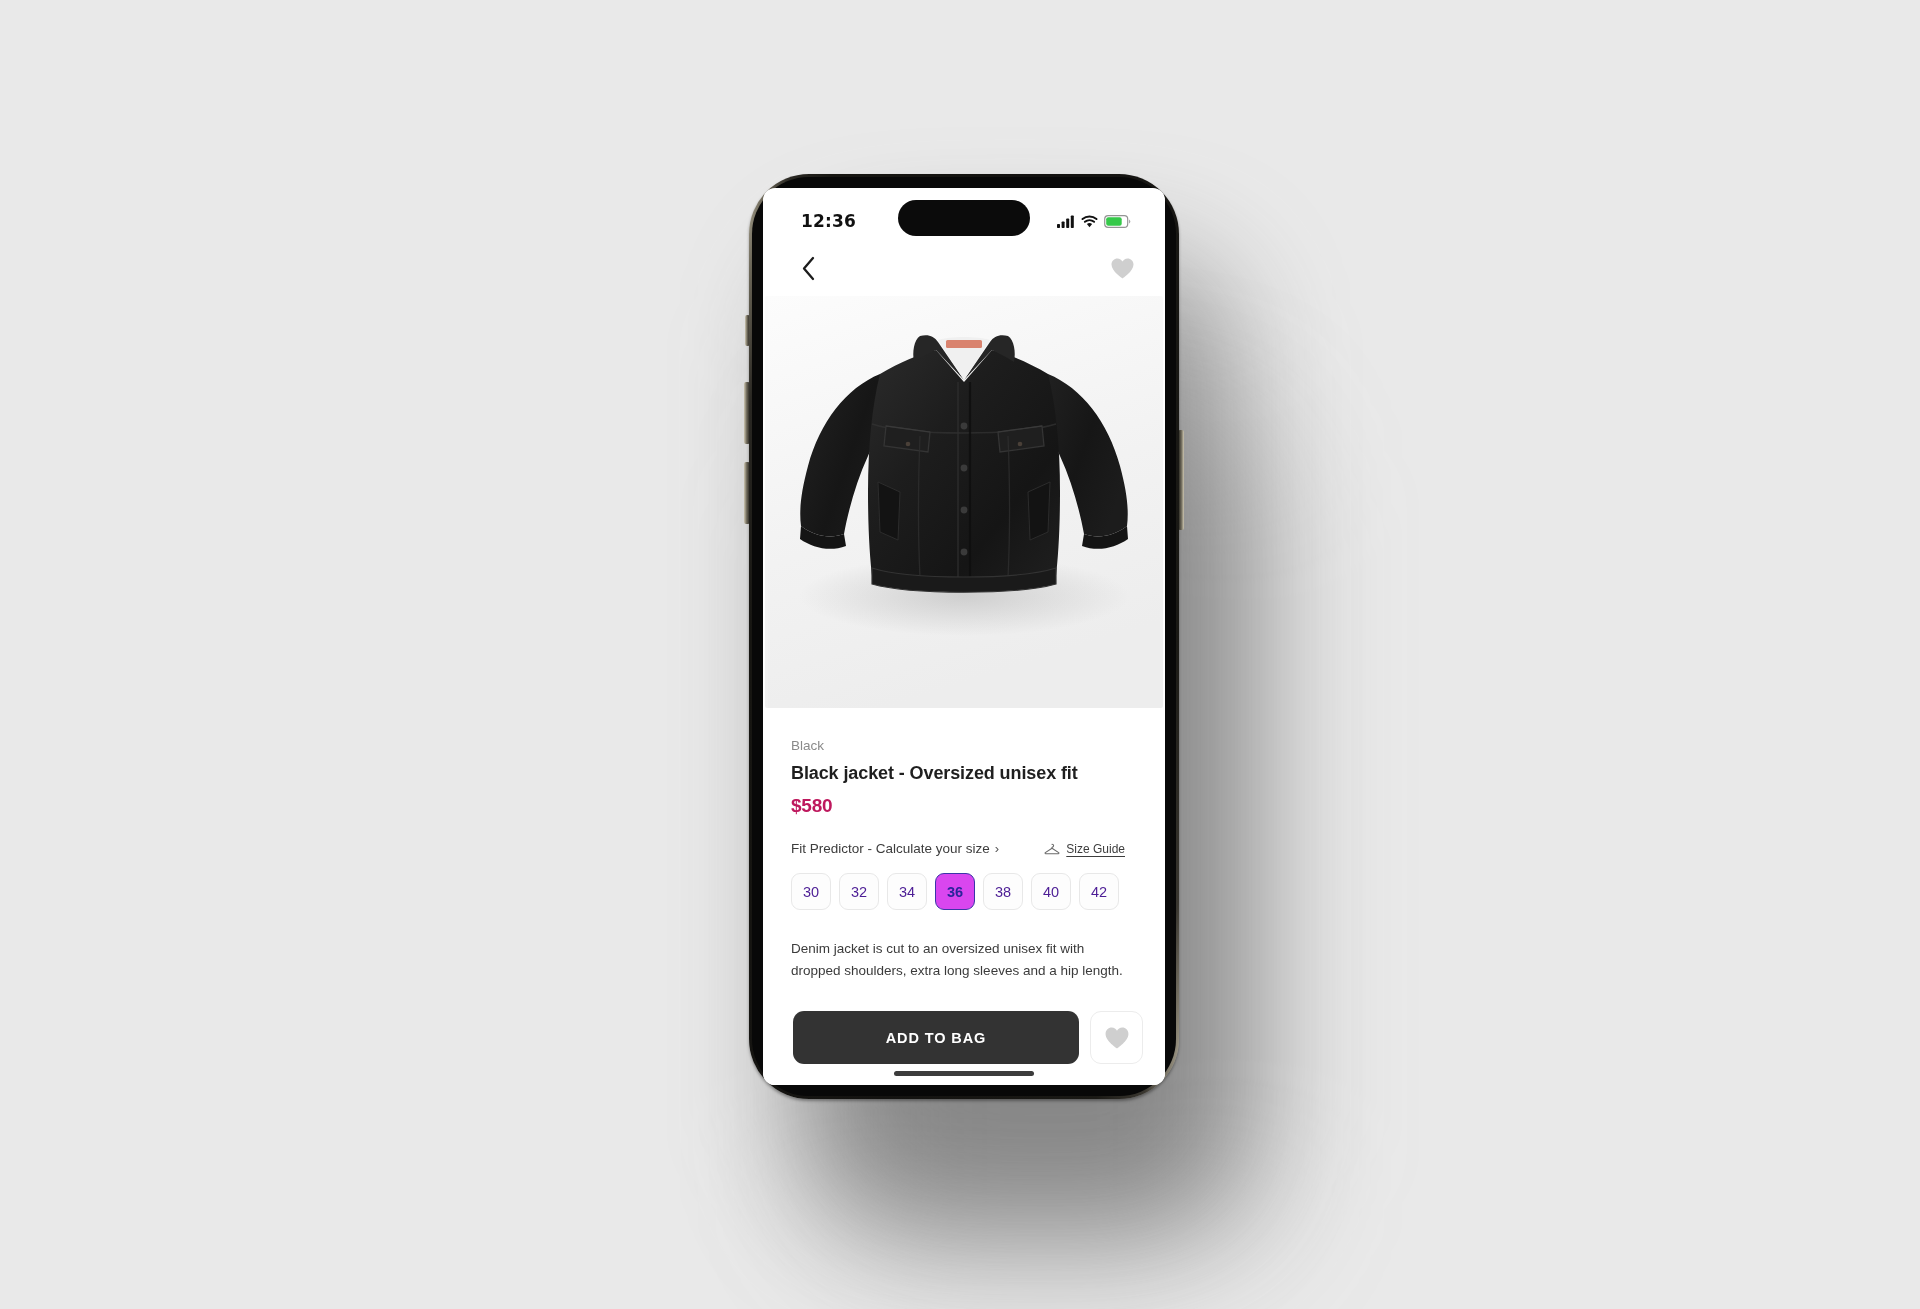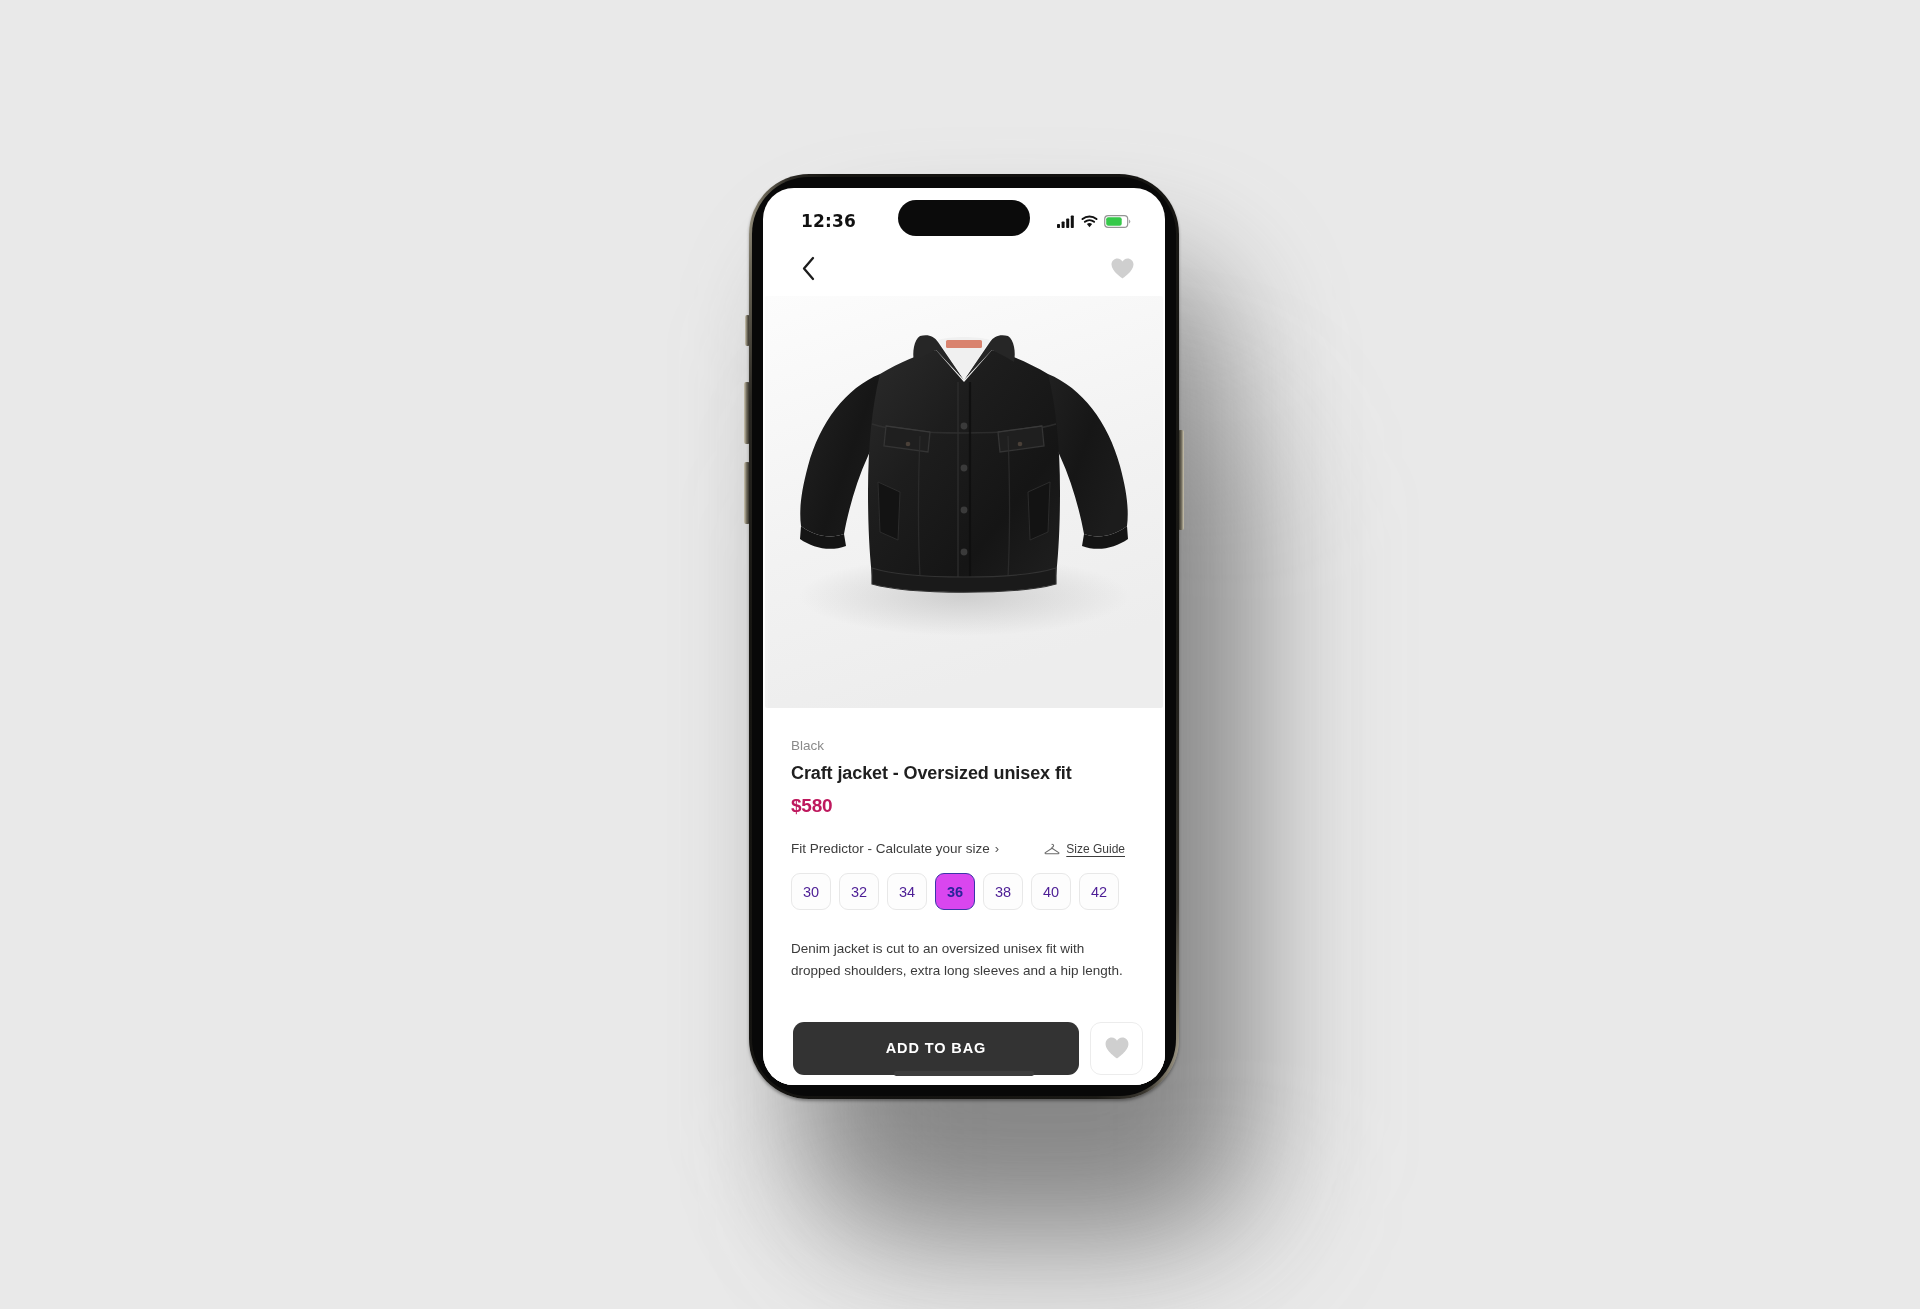--- a/index.html
+++ b/index.html
@@ -68,21 +68,21 @@
     height: 100%;
     border-radius: 57px;
     background: #080808;
     padding: 11px;
   }
 
   #screen {
     position: relative;
     width: 100%;
     height: 100%;
-    border-radius: 31px;
+    border-radius: 12px;
     background: #ffffff;
     overflow: hidden;
     display: flex;
     flex-direction: column;
   }
 
   
   .side-btn {
     position: absolute;
     background: linear-gradient(90deg, #cdc6b1, #6f6a5b 45%, #2e2c26);
@@ -251,21 +251,20 @@
     overflow: hidden;
   }
 
   
   #bottom-bar {
     position: absolute;
     left: 8px; right: 0; bottom: 0;
     background: #fff;
     padding: 12px 22px 0 22px;
     display: flex;
-    align-items: center;
     gap: 11px;
     height: 86px;
   }
   #add-to-bag {
     flex: 1 1 auto;
     height: 53px;
     background: #333333;
     color: #fff;
     border-radius: 11px;
     border: none;
@@ -432,21 +431,21 @@
           <path d="M110 186 L 132 196 L 130 244 L 112 236 Z" fill="#131313" stroke="#2c2c2c" stroke-width="1"></path>
           <path d="M282 186 L 260 196 L 262 244 L 280 236 Z" fill="#131313" stroke="#2c2c2c" stroke-width="1"></path>
 
           <path d="M104 272 C 142 284 250 284 288 272 L 288 288
                    C 250 299 142 299 104 288 Z" fill="#1a1a1a" stroke="#333" stroke-width="1.2"></path>
         </svg>
       </div>
 
       <div id="details">
         <div id="color-label">Black</div>
-        <div id="product-title">Craft jacket - Oversized unisex fit</div>
+        <div id="product-title">Black jacket - Oversized unisex fit</div>
         <div id="product-price">$580</div>
 
         <div id="fit-row">
           <div id="fit-predictor">
             <span>Fit Predictor - Calculate your size</span>
             <span id="fit-chevron">›</span>
           </div>
           <div id="size-guide">
             <svg width="16" height="12" viewBox="0 0 16 12">
               <path d="M8 1.2 a1.6 1.6 0 0 1 1.6 1.6 c0 0.9 -0.8 1.3 -1.6 1.7 L8 5.2" stroke="#6b6b6b" stroke-width="1.1" fill="none" stroke-linecap="round"></path>

